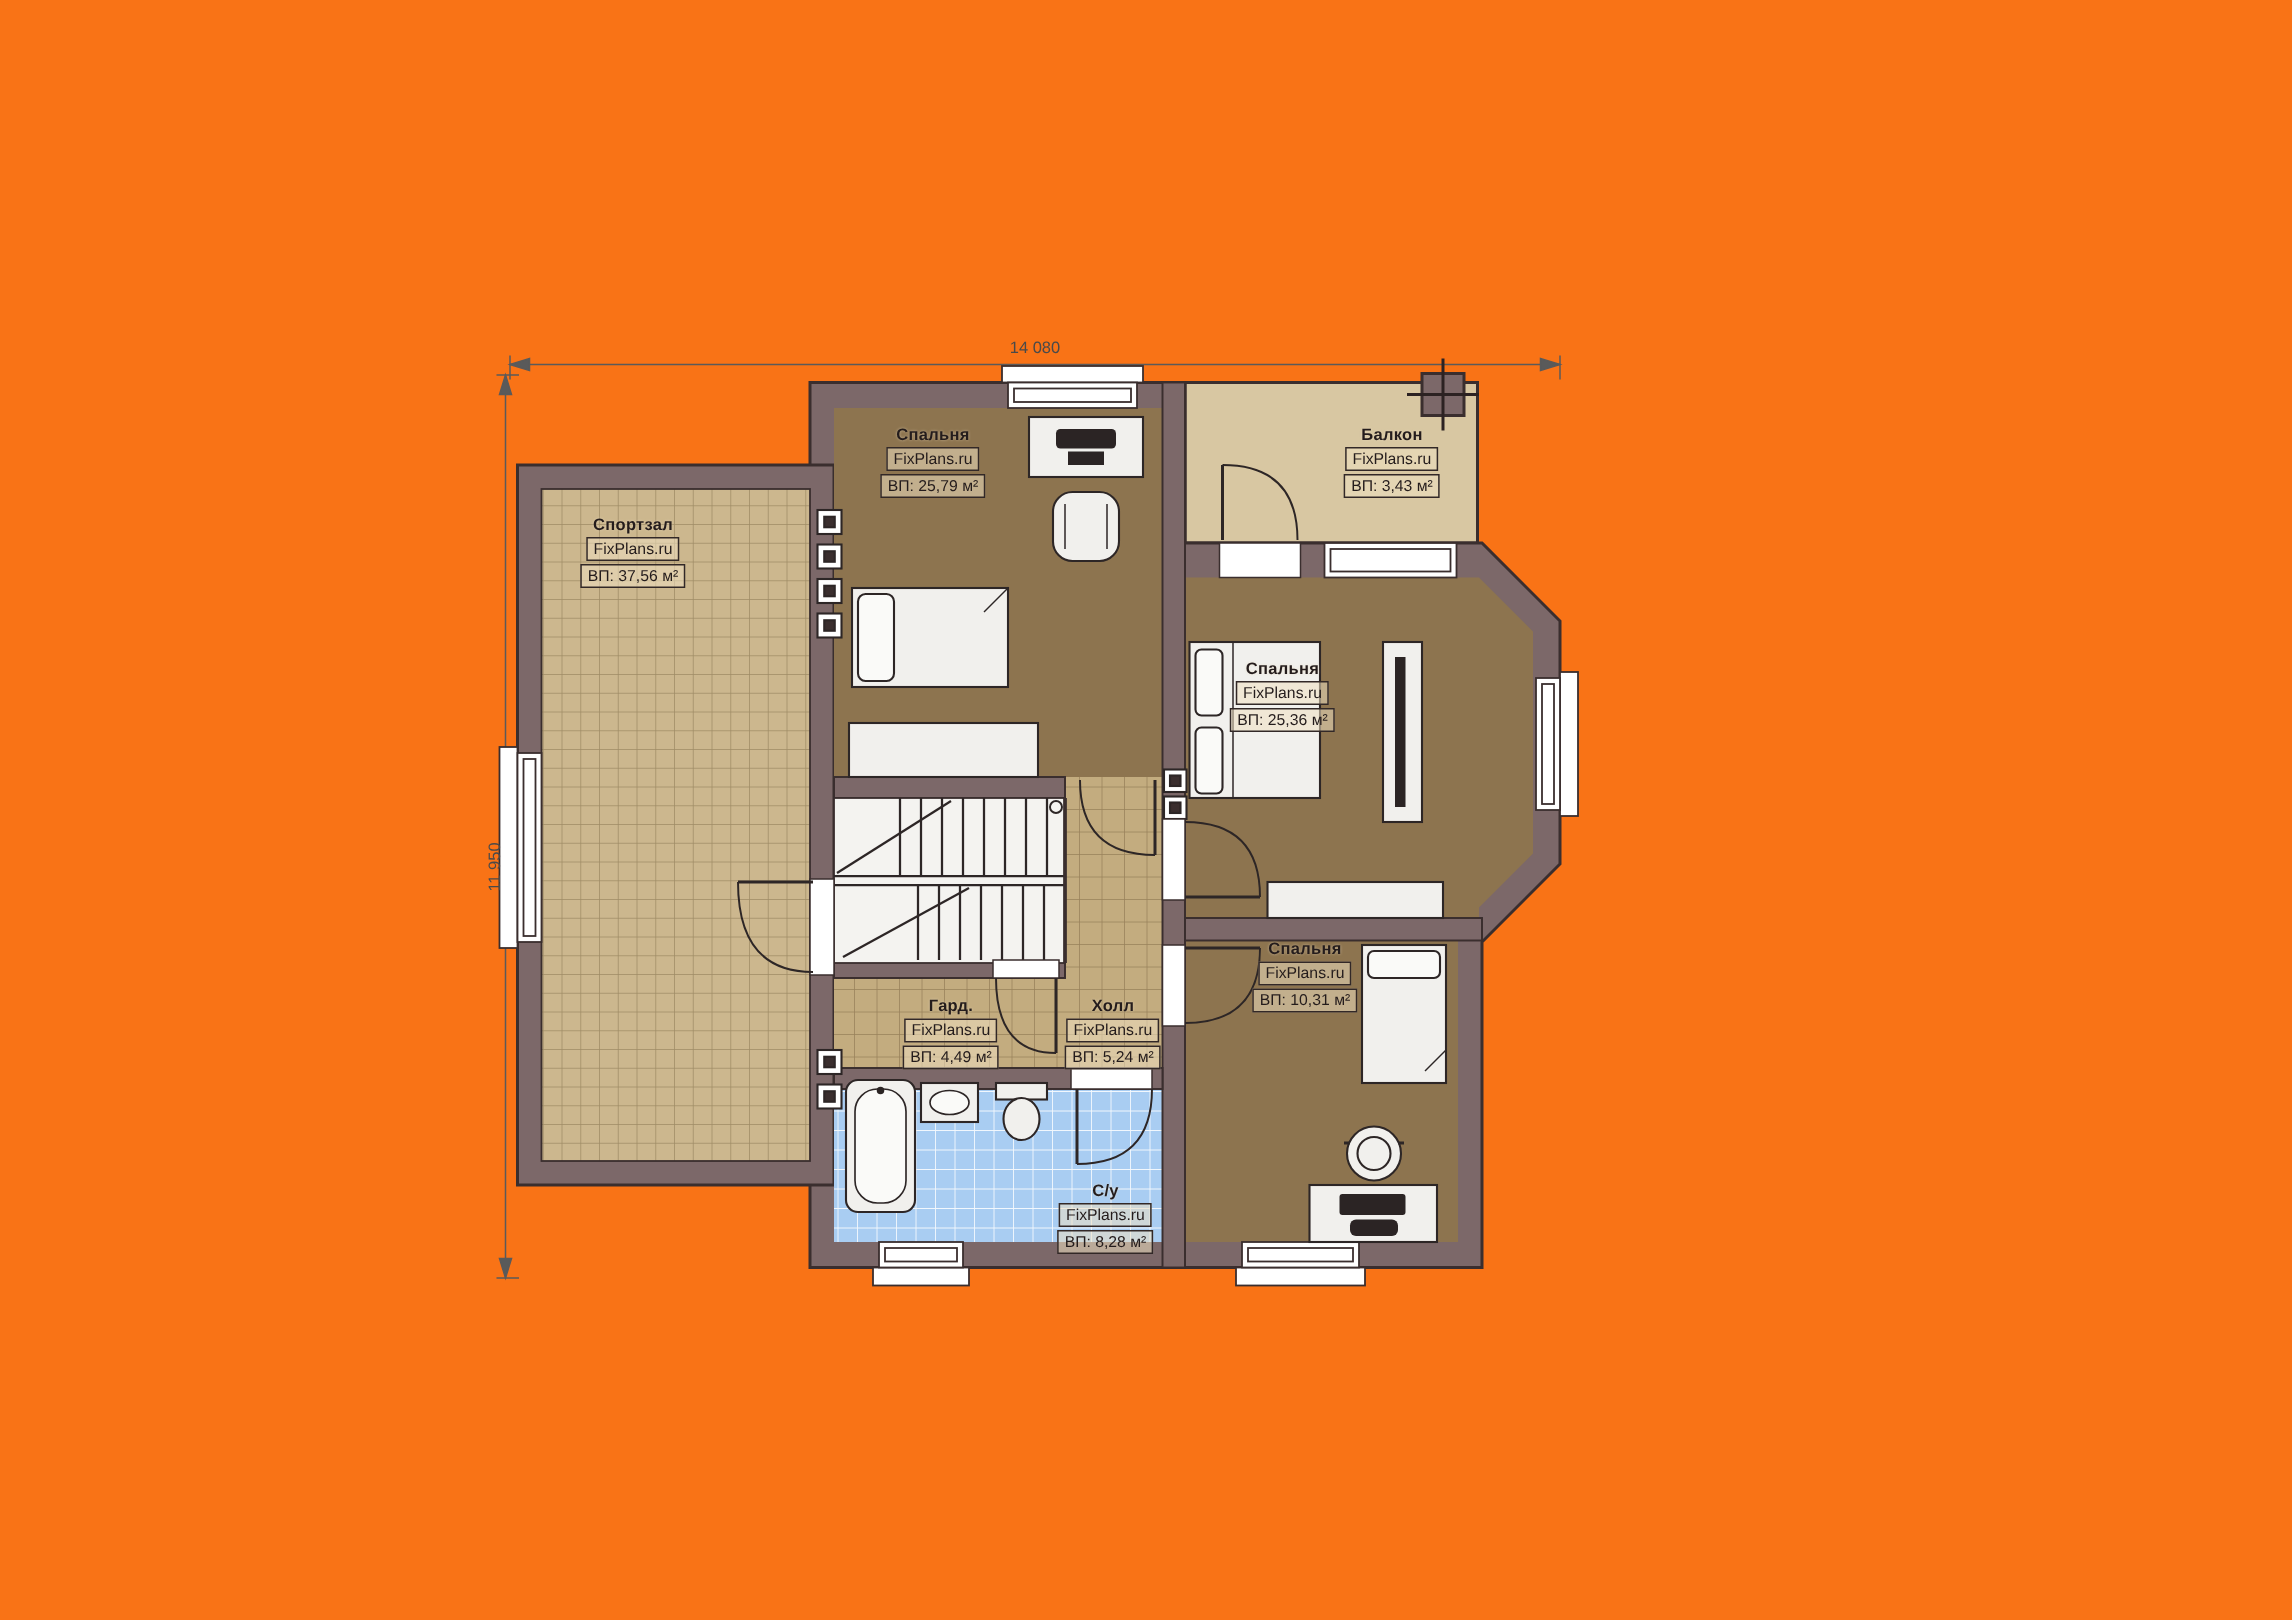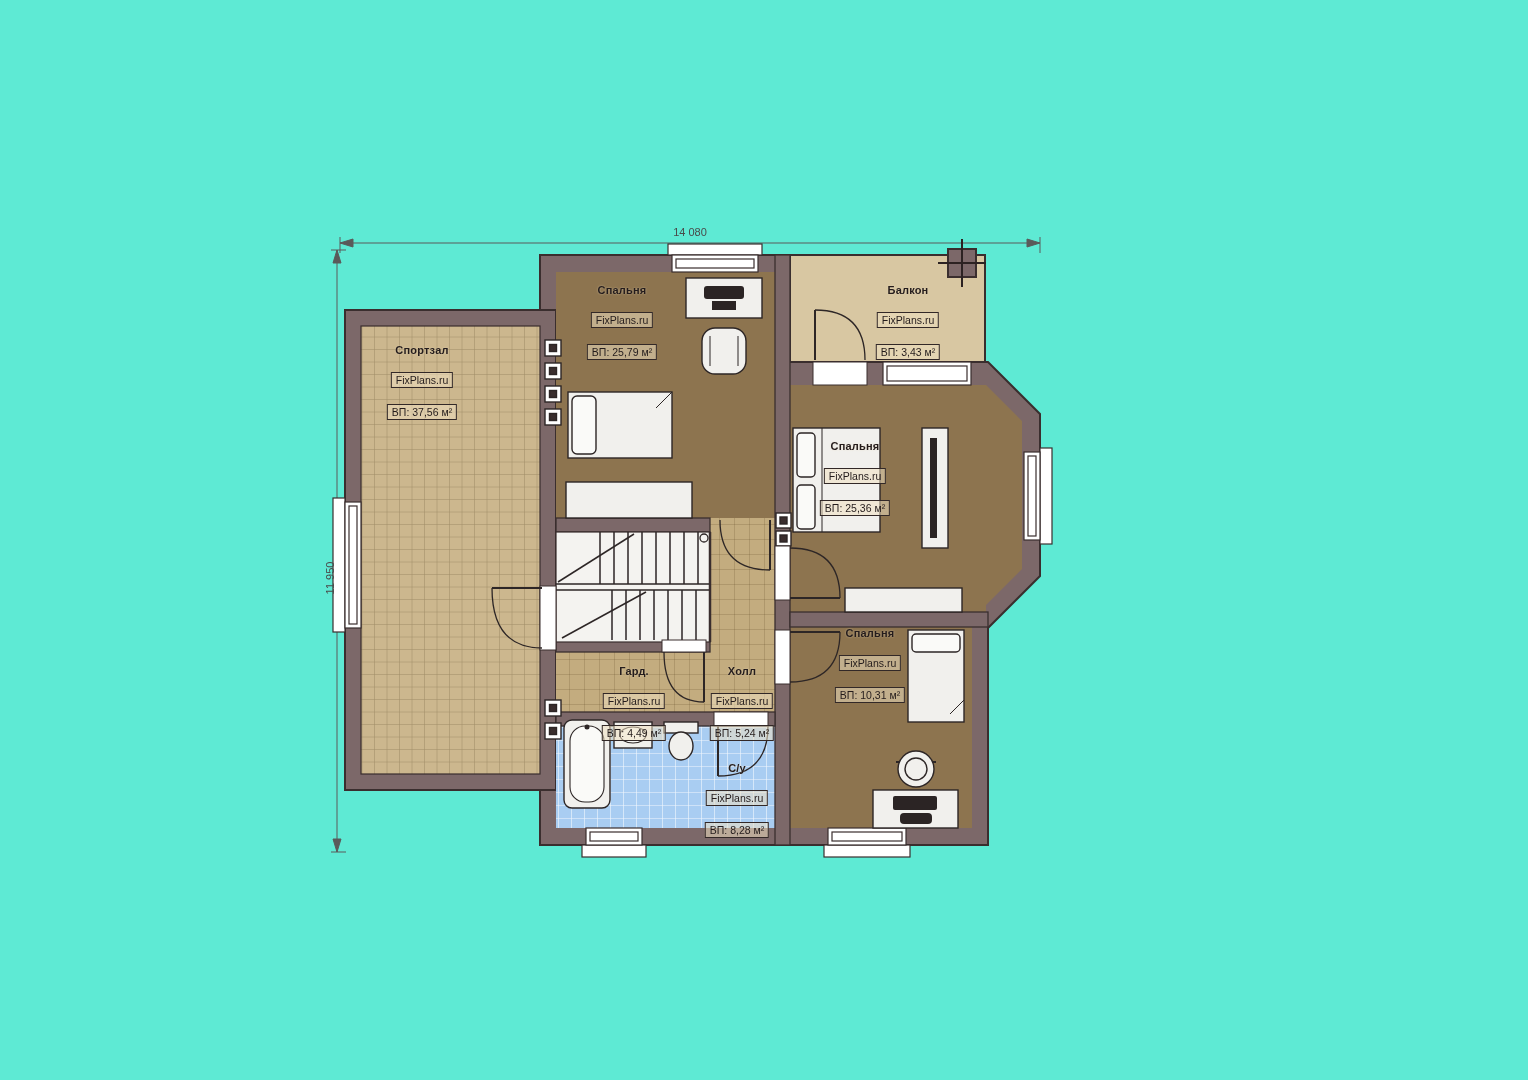--- a/index.html
+++ b/index.html
@@ -1,24 +1,24 @@
 <!DOCTYPE html>
 <html><head>
 <meta charset="utf-8">
 <style>
   html,body{margin:0;padding:0;background:#ffffff;}
-  .canvas{position:relative;width:1528px;height:1080px;background:#5eead4;overflow:hidden;
+  .canvas{position:relative;width:1528px;height:1080px;background:#f97316;overflow:hidden;
           font-family:"Liberation Sans", sans-serif;}
   .plan-svg{position:absolute;left:0;top:0;}
   .room-label{position:absolute;transform:translateX(-50%);display:flex;flex-direction:column;
               align-items:center;z-index:5;pointer-events:none;}
   .room-title{font-size:11px;font-weight:bold;color:#241c1c;letter-spacing:.2px;white-space:nowrap;
               text-shadow:0 0 2px rgba(235,220,190,.6);}
   .room-box{font-size:10.5px;color:#241c1c;border:1.5px solid #322827;background:rgba(238,224,193,.55);
-            padding:0 4px;line-height:14px;margin-top:16px;white-space:nowrap;}
+            padding:0 4px;line-height:14px;margin-top:2px;white-space:nowrap;}
   .dim-label{position:absolute;font-size:11px;color:#4a4a4a;white-space:nowrap;}
   .dim-top{transform:translateX(-50%);}
   .dim-left{transform:translate(-50%,-50%) rotate(-90deg);}
 </style>
 </head>
 <body>
 
 <div class="canvas">
 
 <svg class="plan-svg" width="1528" height="1080" viewBox="0 0 1528 1080">
@@ -236,21 +236,21 @@
   <div class="room-box">FixPlans.ru</div>
   <div class="room-box">ВП: 37,56 м²</div>
 </div>
 
 <div class="room-label" style="left:622px;top:284px">
   <div class="room-title">Спальня</div>
   <div class="room-box">FixPlans.ru</div>
   <div class="room-box">ВП: 25,79 м²</div>
 </div>
 
-<div class="room-label" style="left:908px;top:284px">
+<div class="room-label" style="left:928px;top:284px">
   <div class="room-title">Балкон</div>
   <div class="room-box">FixPlans.ru</div>
   <div class="room-box">ВП: 3,43 м²</div>
 </div>
 
 <div class="room-label" style="left:855px;top:440px">
   <div class="room-title">Спальня</div>
   <div class="room-box">FixPlans.ru</div>
   <div class="room-box">ВП: 25,36 м²</div>
 </div>
@@ -266,19 +266,19 @@
   <div class="room-box">FixPlans.ru</div>
   <div class="room-box">ВП: 4,49 м²</div>
 </div>
 
 <div class="room-label" style="left:742px;top:665px">
   <div class="room-title">Холл</div>
   <div class="room-box">FixPlans.ru</div>
   <div class="room-box">ВП: 5,24 м²</div>
 </div>
 
-<div class="room-label" style="left:737px;top:762px">
+<div class="room-label" style="left:737px;top:788px">
   <div class="room-title">С/у</div>
   <div class="room-box">FixPlans.ru</div>
   <div class="room-box">ВП: 8,28 м²</div>
 </div>
 
 </div>
 
 </body></html>

